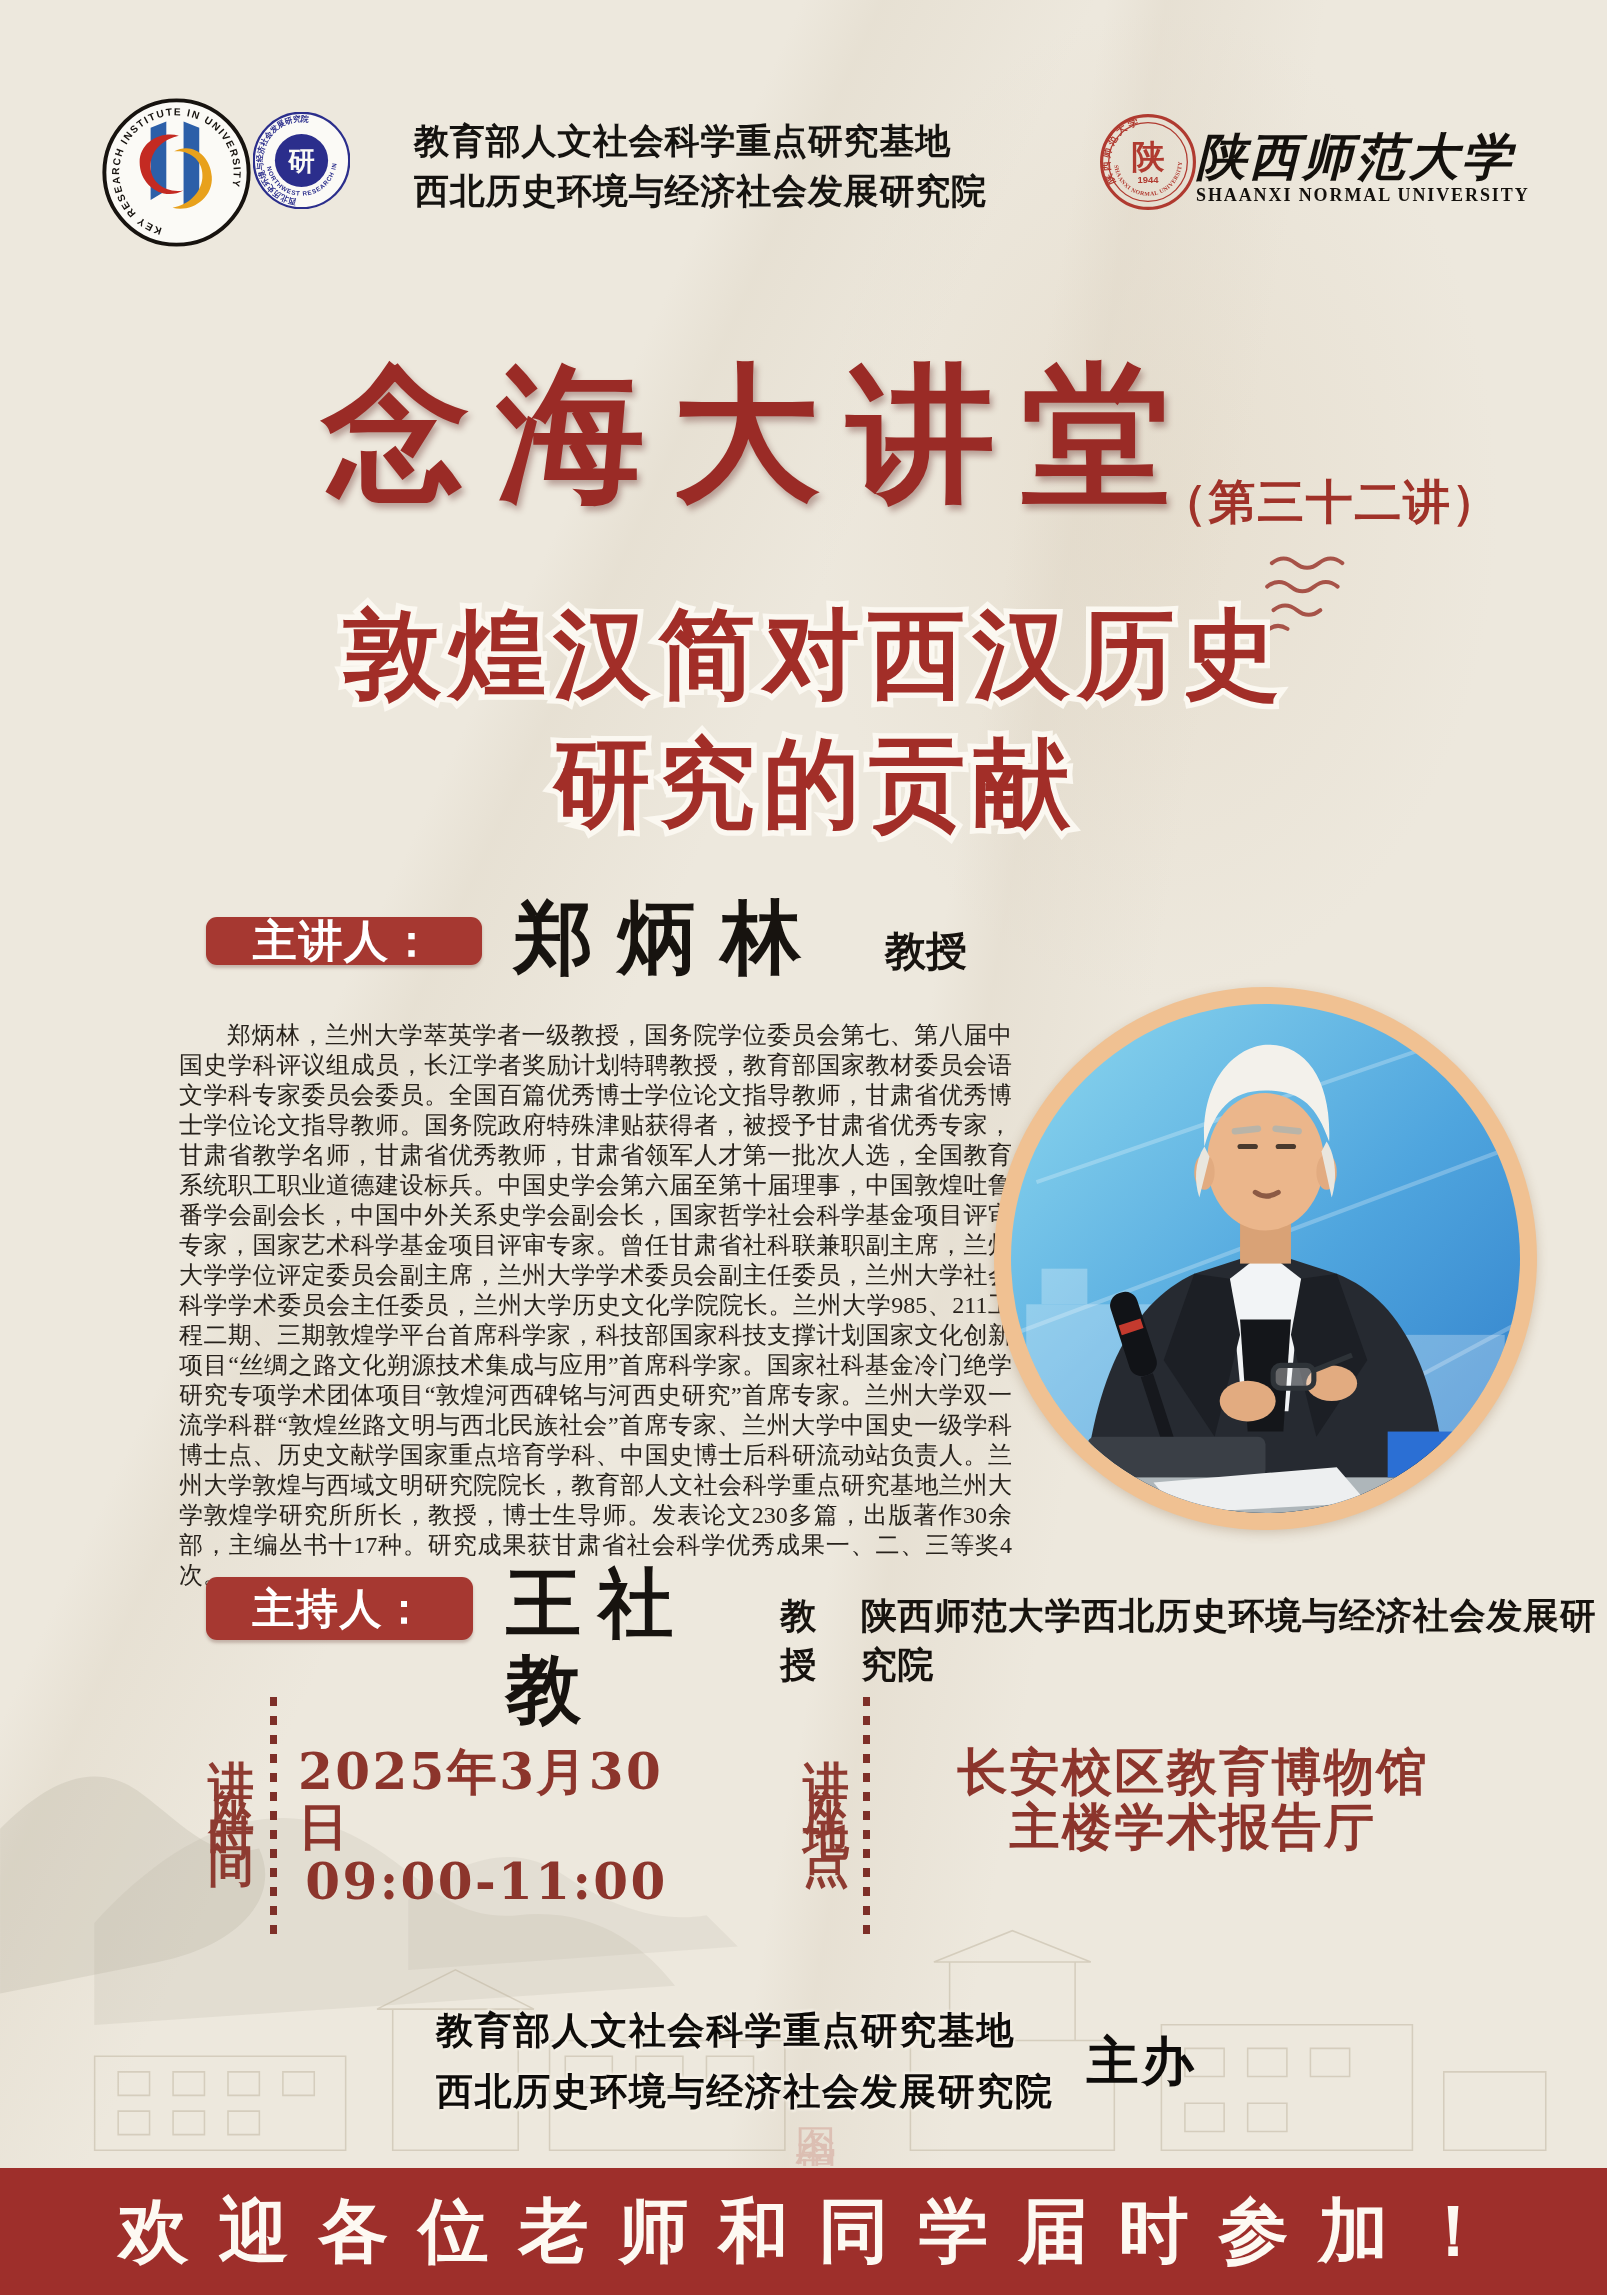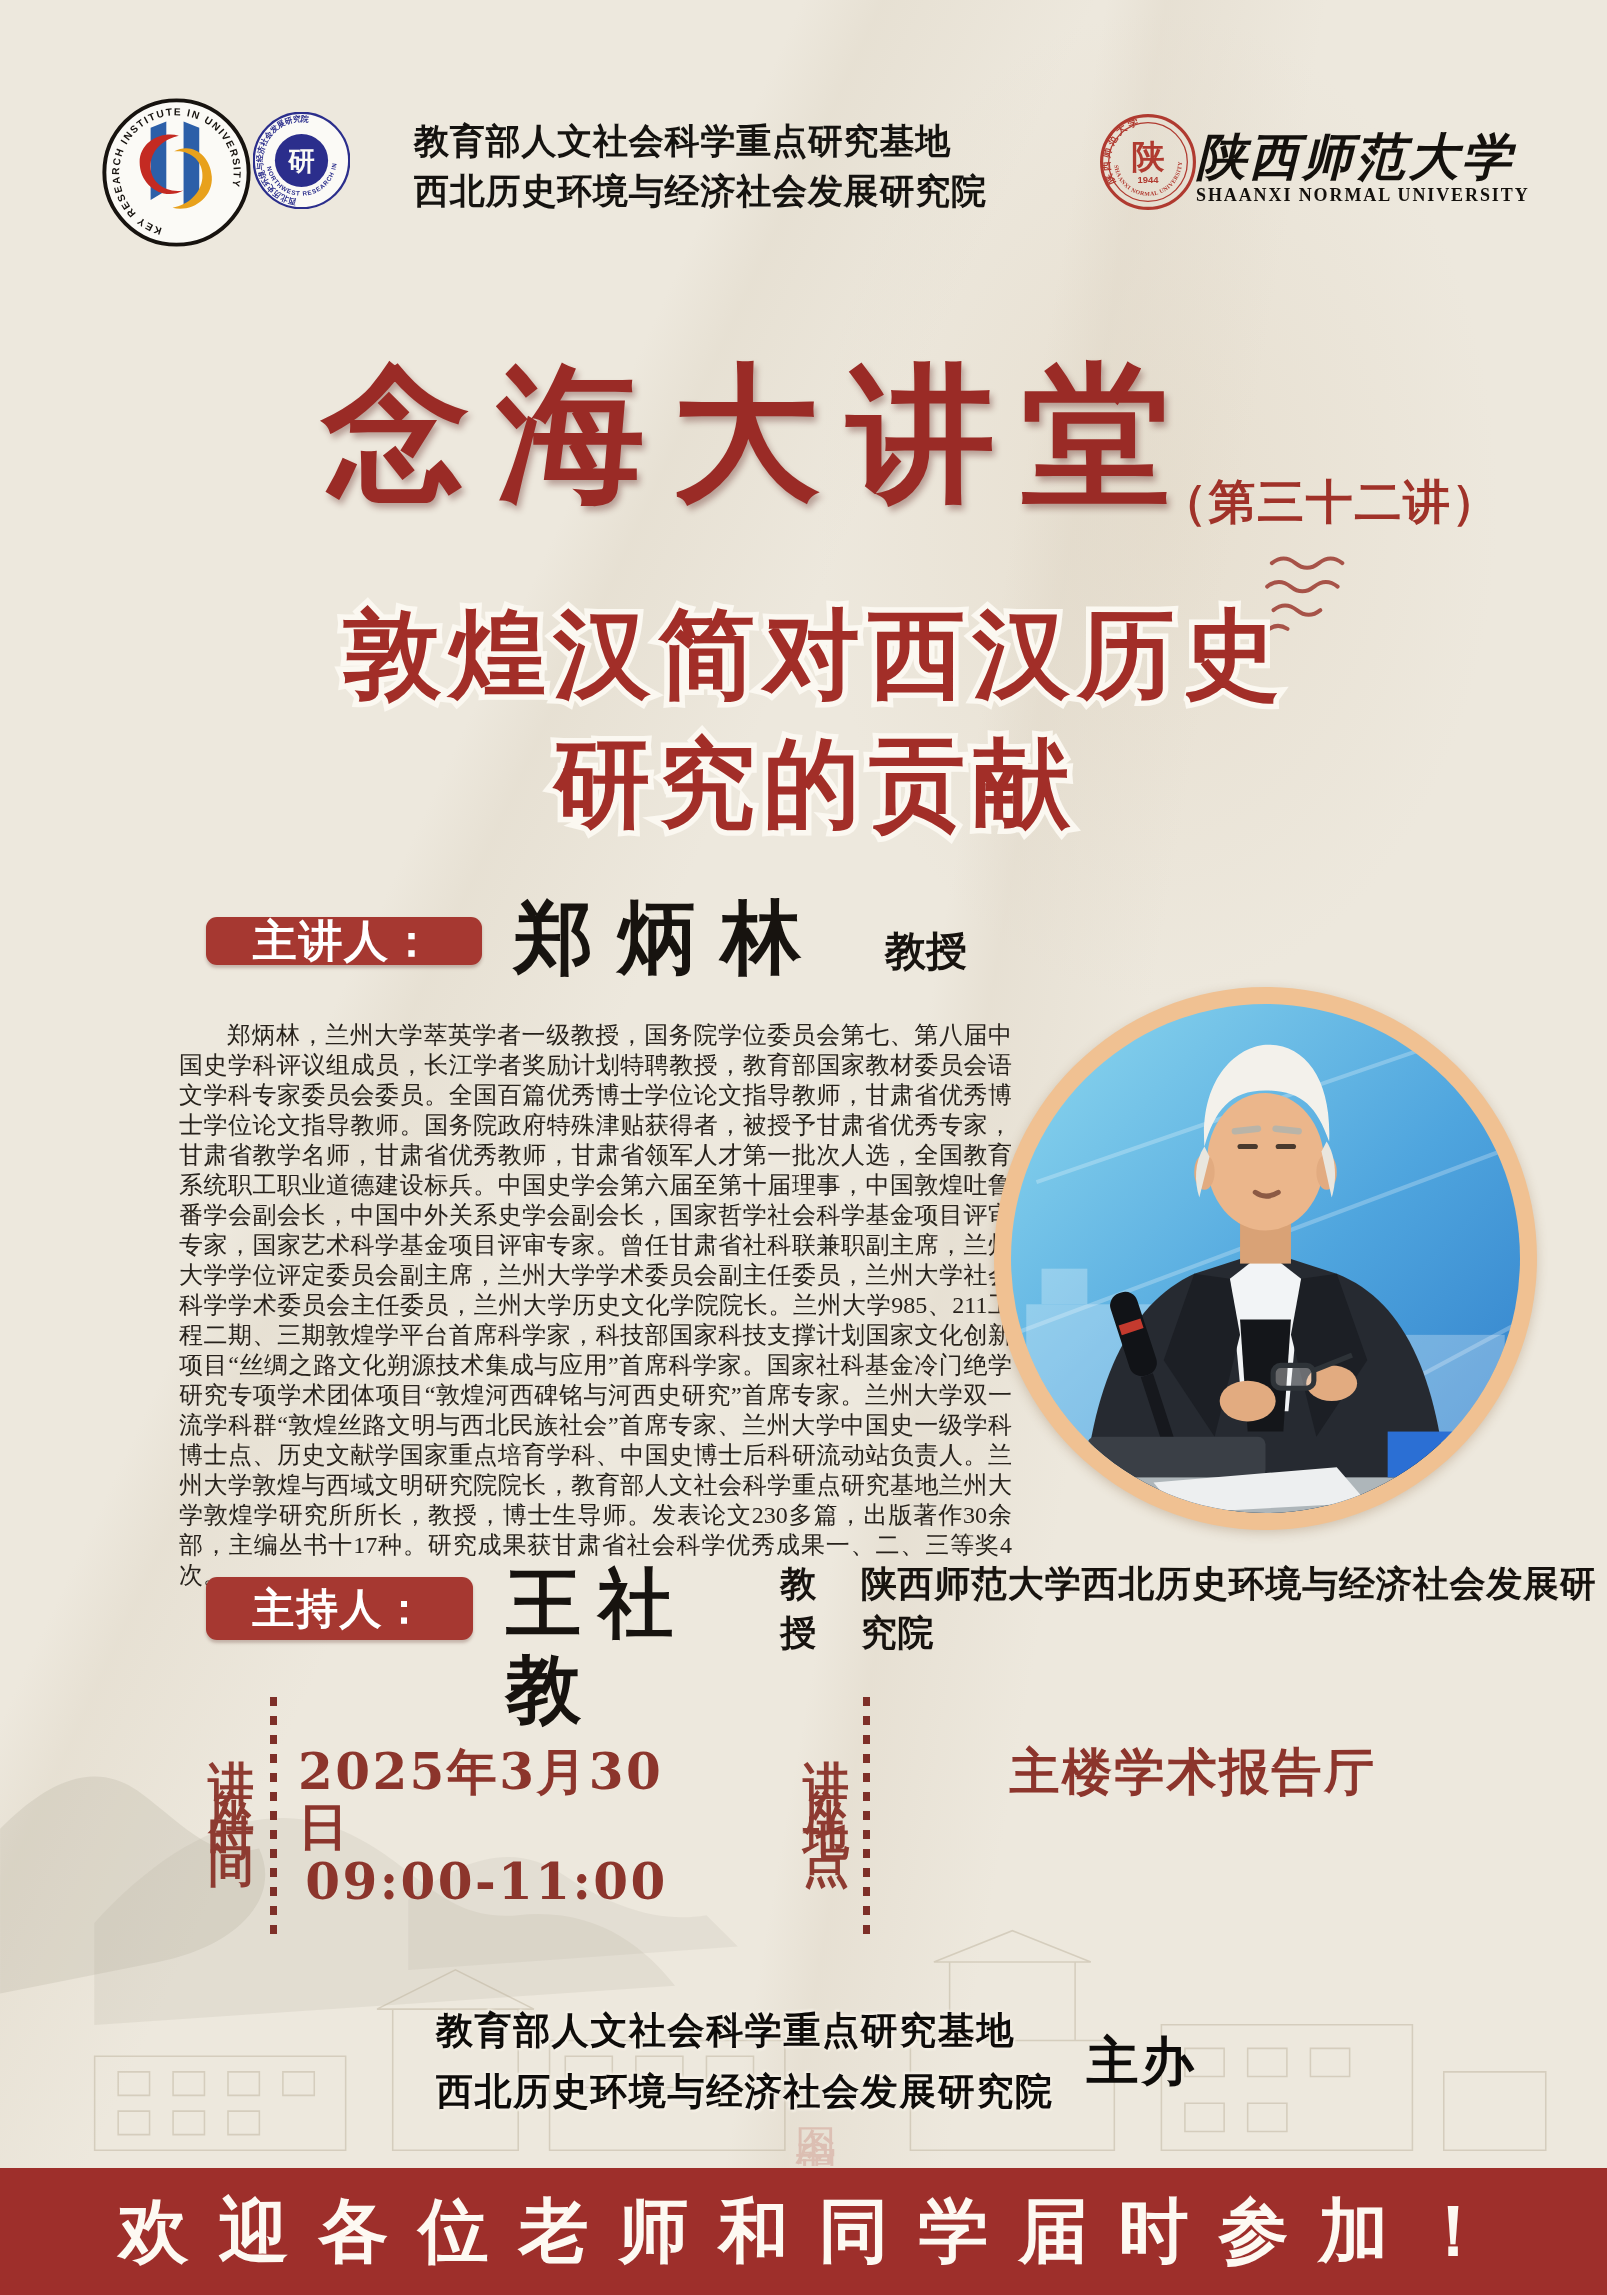--- a/index.html
+++ b/index.html
@@ -29,21 +29,21 @@
   .red-tag{background:#A63831;border-radius:11px;color:#fff;display:flex;align-items:center;justify-content:center;font-family:"DejaVu Serif",serif;font-weight:700;box-shadow:0 2.4px 3.1px rgba(80,30,25,.25);}
   .tag-speaker{left:206px;top:917px;width:276px;height:48px;font-size:44px;letter-spacing:1.6px;}
   .spk-name{left:514px;top:885px;font-size:80px;font-weight:900;color:#17130f;font-family:"DejaVu Serif",serif;letter-spacing:23.5px;}
   .spk-title{left:885px;top:924px;font-size:41px;font-weight:700;color:#17130f;font-family:"DejaVu Serif",serif;}
   .bio{left:179px;top:1020px;width:833px;font-size:24px;line-height:30px;color:#27221c;font-family:"Liberation Serif",serif;text-align:justify;text-indent:2em;}
   
   .photo-ring{left:994px;top:987px;width:543px;height:543px;border-radius:50%;background:#F0C192;box-shadow:0 3.1px 11px rgba(120,80,40,.25);display:flex;align-items:center;justify-content:center;}
   .photo-inner{width:509px;height:509px;border-radius:50%;overflow:hidden;}
   
   .tag-host{left:206px;top:1577px;width:267px;height:63px;font-size:42px;letter-spacing:1.6px;}
-  .host-row{left:506px;top:1560px;display:flex;align-items:flex-start;}
+  .host-row{left:506px;top:1560px;display:flex;align-items:center;}
   .host-name{font-size:75px;font-weight:900;color:#17130f;font-family:"DejaVu Serif",serif;letter-spacing:17.3px;line-height:86px;}
   .host-title{font-size:36px;font-weight:900;color:#17130f;font-family:"Liberation Sans",sans-serif;margin:0 14px 11px 19px;}
   .host-affil{font-size:36px;font-weight:900;color:#17130f;font-family:"Liberation Sans",sans-serif;margin-bottom:11px;letter-spacing:0.8px;}
   
   .vlabel{writing-mode:vertical-rl;text-orientation:upright;font-size:46px;font-weight:900;color:#8E3B31;font-family:"DejaVu Serif",serif;letter-spacing:27px;}
   .dotline{width:7px;background:repeating-linear-gradient(180deg,#7E2F28 0 8.6px,rgba(0,0,0,0) 8.6px 19px);}
   .sched-col{display:flex;flex-direction:column;align-items:center;}
   .sched-red{font-size:50px;font-weight:700;color:#8C352C;font-family:"DejaVu Serif",serif;letter-spacing:2.4px;line-height:55px;}
   
   .org-foot{left:436px;top:2006px;display:flex;align-items:center;}
@@ -239,20 +239,21 @@
   <div class="abs vlabel" style="left:201px;top:1723px;">讲座时间</div>
   <div class="abs dotline" style="left:270px;top:1697px;height:242px;"></div>
   <div class="abs sched-col" style="left:298px;top:1744px;width:377px;">
     <div class="sched-red">2025年3月30日</div>
     <div class="sched-red">09:00-11:00</div>
   </div>
 
   <div class="abs vlabel" style="left:796px;top:1723px;">讲座地点</div>
   <div class="abs dotline" style="left:863px;top:1697px;height:242px;"></div>
   <div class="abs sched-col" style="left:895px;top:1744px;width:596px;">
+    <div class="sched-red">长安校区教育博物馆</div>
     <div class="sched-red">主楼学术报告厅</div>
   </div>
 
   <div class="abs org-foot">
     <div class="orgf-lines">
       <div class="orgf-line">教育部人文社会科学重点研究基地</div>
       <div class="orgf-line">西北历史环境与经济社会发展研究院</div>
     </div>
     <div class="orgf-host">主办</div>
   </div>

